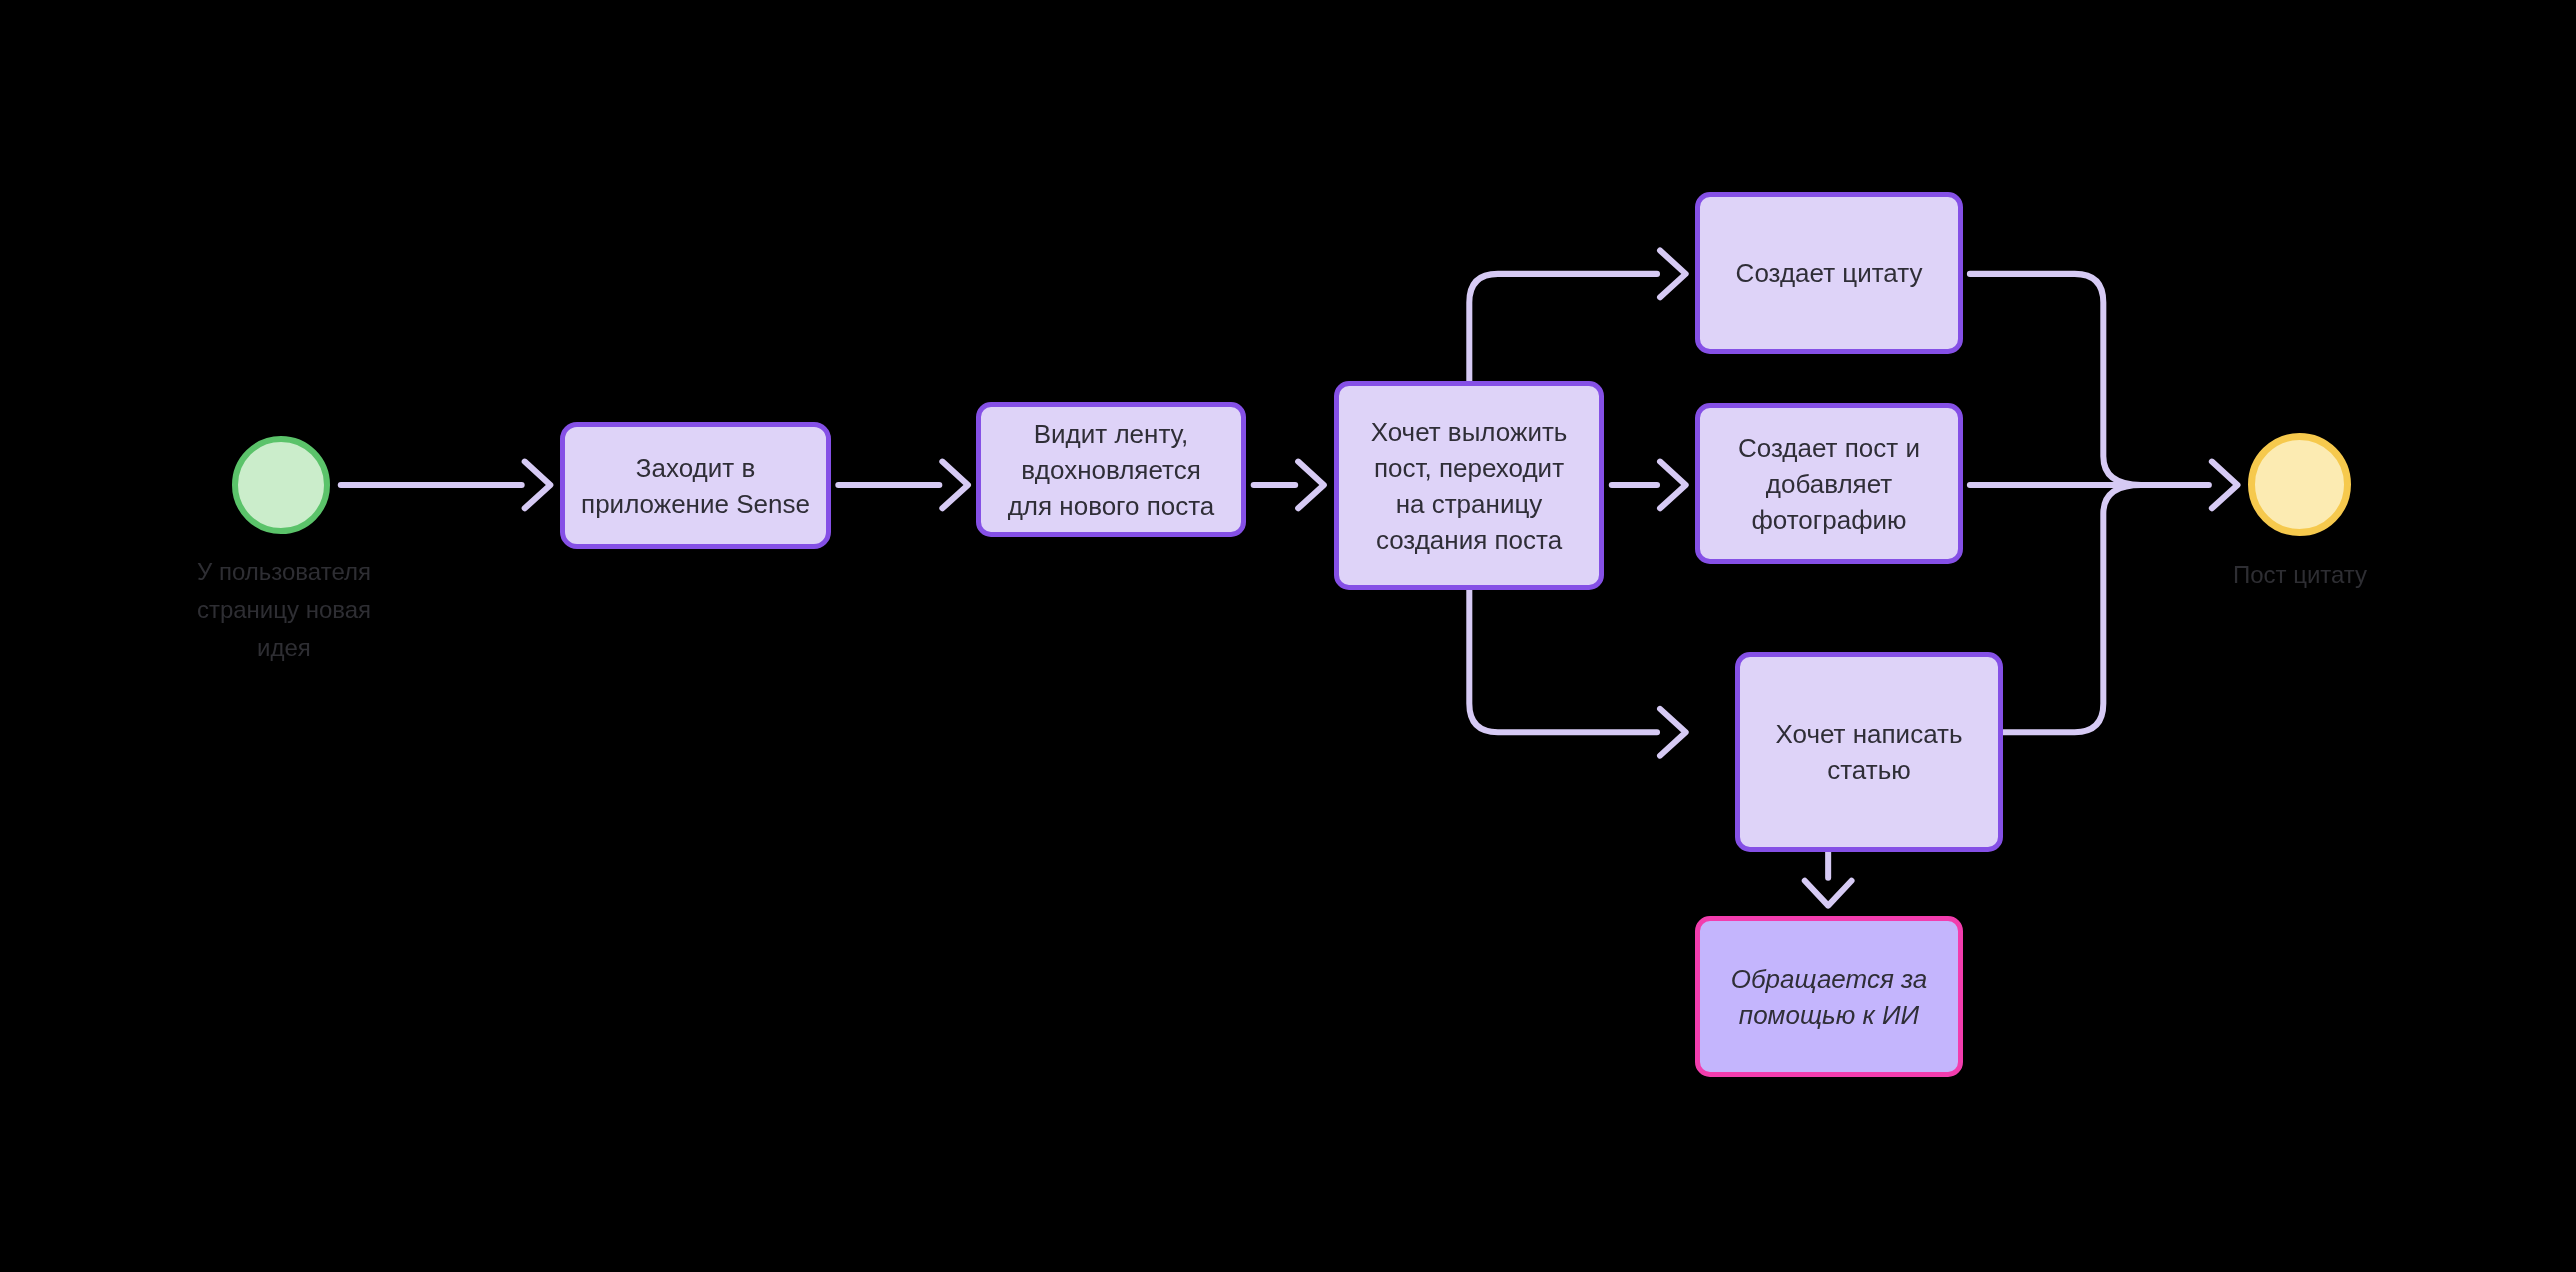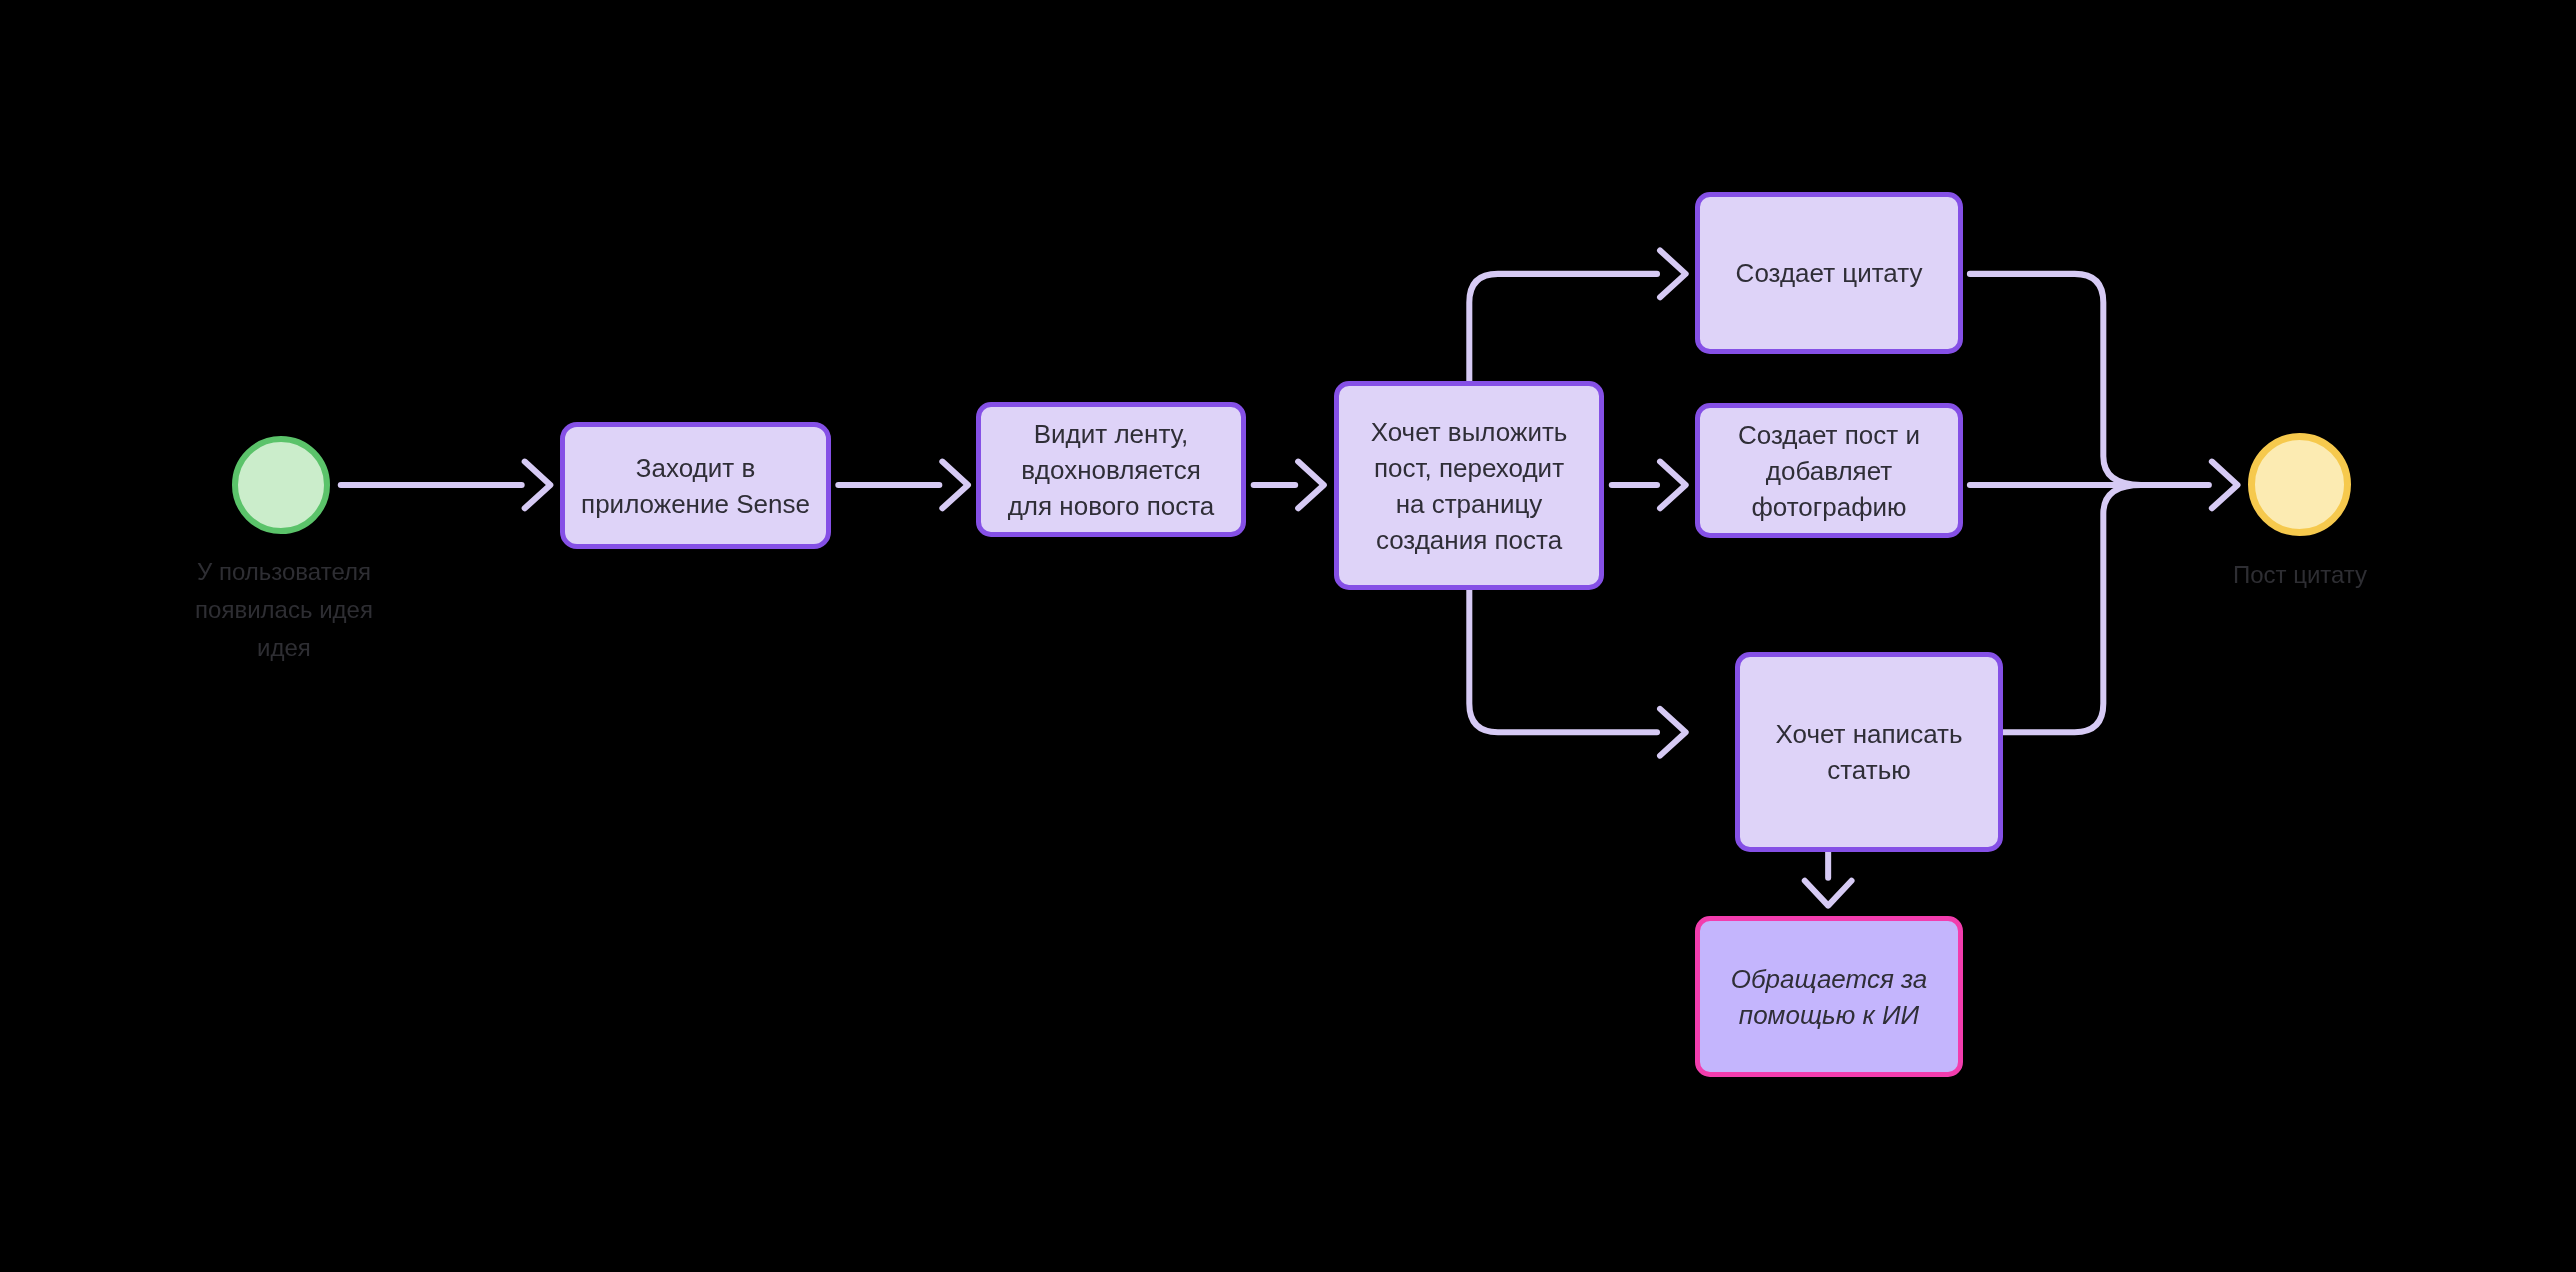--- a/index.html
+++ b/index.html
@@ -53,21 +53,21 @@
     white-space:pre-line;
   }
   .event-label.start-label{left:133px;top:553px;}
   .event-label.end-label{left:2149px;top:556px;}
 
   
   #n-open-app   {left:560px; top:422px; width:271px; height:127px;border-radius:17px;}
   #n-see-feed   {left:976px;top:402px; width:270px; height:135px;}
   #n-create-page{left:1334px;top:381px; width:270px; height:209px;}
   #n-quote      {left:1695px;top:192px; width:268px; height:162px;}
-  #n-photo-post {left:1695px;top:403px; width:268px; height:135px;}
+  #n-photo-post {left:1695px;top:403px; width:268px; height:161px;}
   #n-article    {left:1695px;top:652px; width:268px; height:200px;margin-left:40px;}
   #n-ai-help    {left:1695px;top:916px;width:268px; height:161px;}
 </style>
 </head>
 <body>
 
 <div class="canvas">
 
   <svg class="edges" width="2576" height="1273" viewBox="0 0 3417 1688">
 
@@ -95,21 +95,21 @@
 
     <path d="M2613 643 H2930"></path>
     <path d="M2934 612 L2968 643 L2934 674"></path>
 
     <path d="M2425 1077 L2425 1164"></path>
     <path d="M2394 1168 L2425 1201 L2456 1168"></path>
   </svg>
 
   <div class="event start"></div>
   <div class="event-label start-label">У пользователя
-появилась идея
+страницу новая
 идея</div>
 
   <div class="node" id="n-open-app">
     <span>Заходит в
 приложение Sense</span>
   </div>
 
   <div class="node" id="n-see-feed">
     <span>Видит ленту,
 вдохновляется

